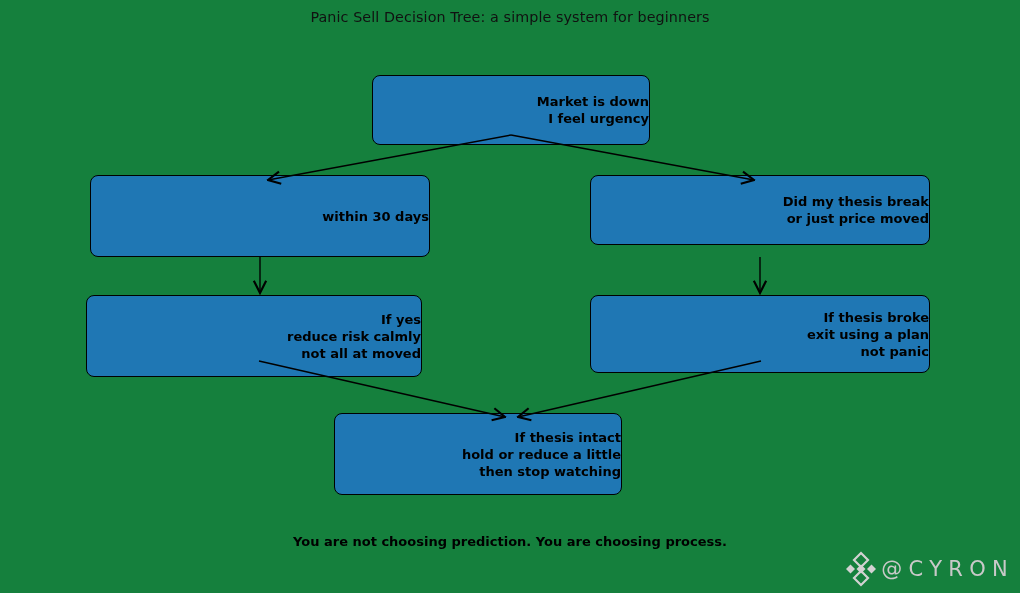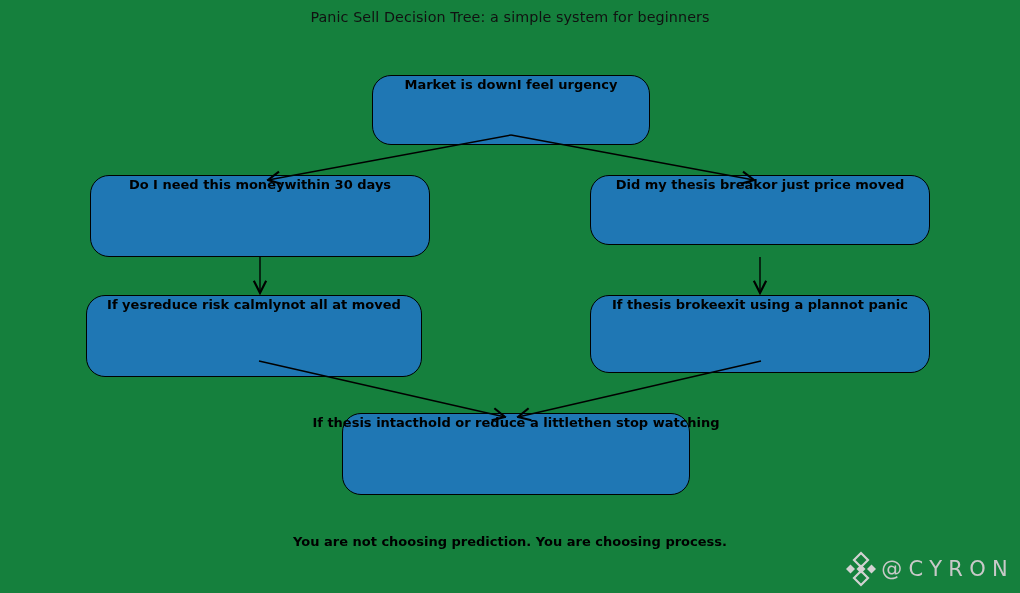--- a/index.html
+++ b/index.html
@@ -18,42 +18,43 @@
     width: 100%;
     text-align: center;
     font-size: 14.3px;
     color: #111111;
     letter-spacing: 0.1px;
   }
   .node {
     position: absolute;
     background: #1f77b4;
     border: 1.6px solid #000000;
-    border-radius: 19px;
+    border-radius: 8px;
     display: flex;
+    flex-direction: column;
     justify-content: center;
-    align-items: flex-start;
+    align-items: flex-end;
     box-sizing: border-box;
     z-index: 1;
   }
   .node .line {
     display: block;
     font-weight: bold;
     font-size: 13px;
     line-height: 17px;
     color: #000000;
     text-align: center;
     white-space: nowrap;
   }
   .node-start    { left: 372px; top: 75px;  width: 278px; height: 70px; }
   .node-money    { left: 90px;  top: 175px; width: 340px; height: 82px; }
   .node-thesis   { left: 590px; top: 175px; width: 340px; height: 70px; }
   .node-ifyes    { left: 86px;  top: 295px; width: 336px; height: 82px; }
   .node-broke    { left: 590px; top: 295px; width: 340px; height: 78px; }
-  .node-intact   { left: 342px; top: 413px; width: 348px; height: 82px; }
+  .node-intact   { left: 334px; top: 413px; width: 288px; height: 82px; }
   .arrows-layer {
     position: absolute;
     left: 0; top: 0;
     width: 1020px; height: 593px;
     z-index: 2;
     pointer-events: none;
   }
   .footer-caption {
     position: absolute;
     top: 534px;
@@ -86,21 +87,20 @@
 <div class="canvas">
 
   <div class="diagram-title">Panic Sell Decision Tree: a simple system for beginners</div>
 
   <div class="node node-start">
     <span class="line">Market is down</span>
     <span class="line">I feel urgency</span>
   </div>
 
   <div class="node node-money">
-    <span class="line">Do I need this money</span>
     <span class="line">within 30 days</span>
   </div>
 
   <div class="node node-thesis">
     <span class="line">Did my thesis break</span>
     <span class="line">or just price moved</span>
   </div>
 
   <div class="node node-ifyes">
     <span class="line">If yes</span>

